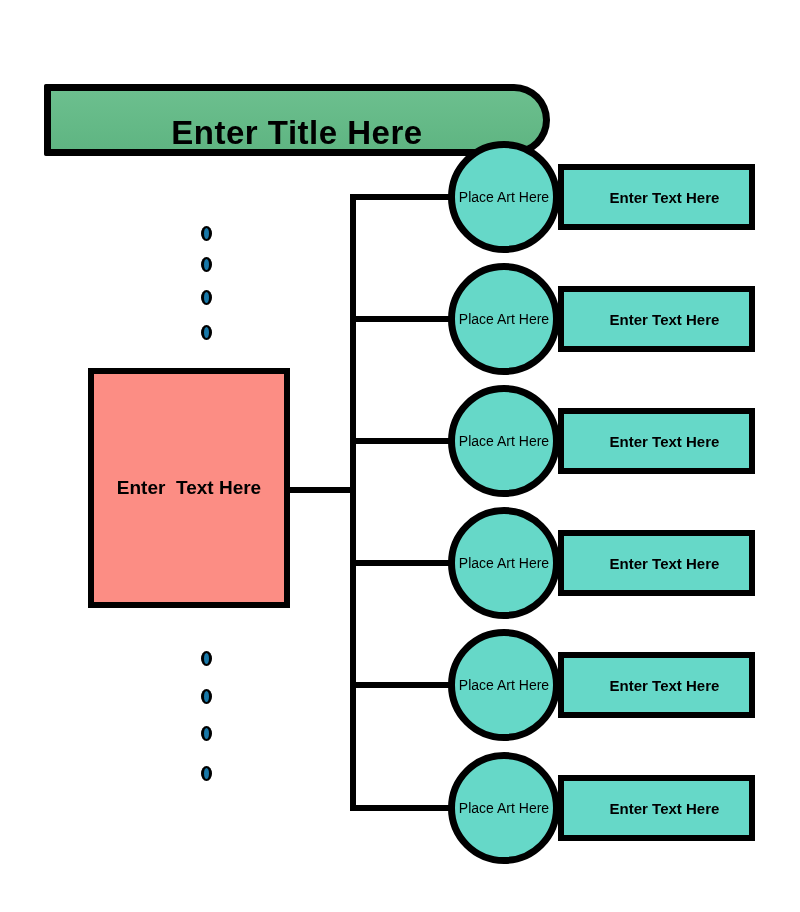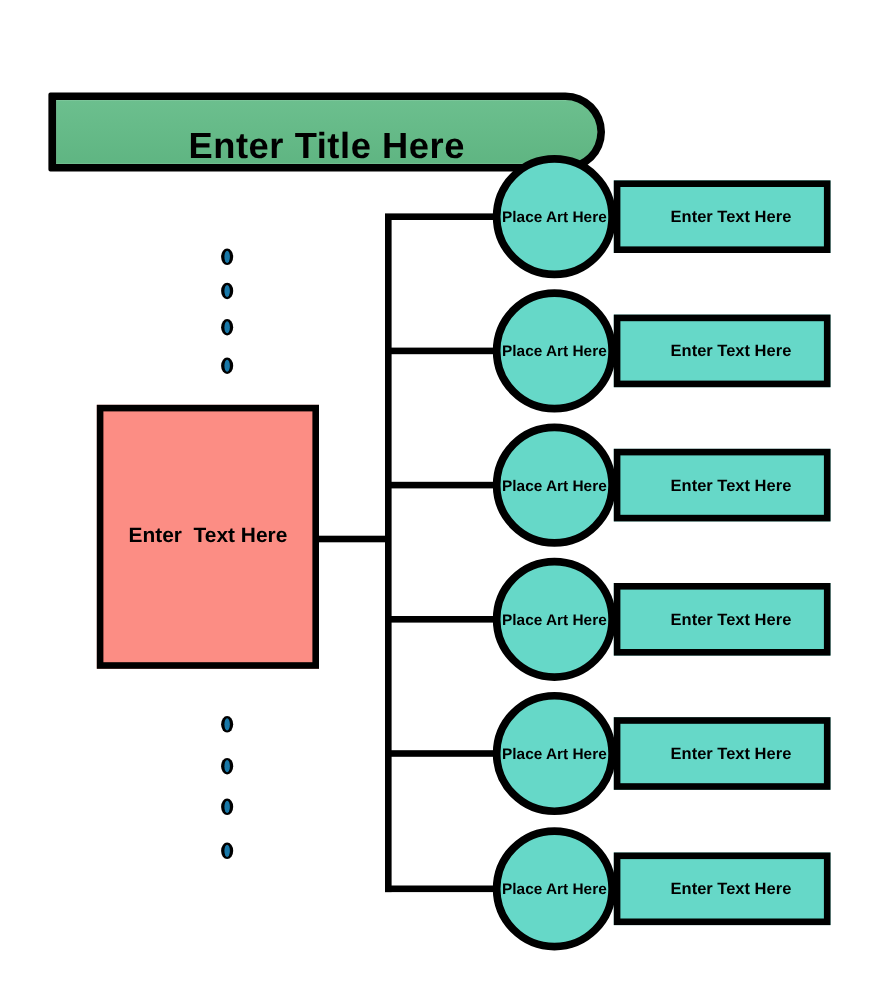--- a/index.html
+++ b/index.html
@@ -127,21 +127,21 @@
     background: #66d8c8;
     border: 7px solid #000000;
     border-radius: 50%;
     display: flex;
     align-items: center;
     justify-content: center;
     z-index: 3;
   }
   .leaf-circle-text {
     font-size: 14px;
-    font-weight: bold;
+    font-weight: normal;
     color: #000000;
     text-align: right;
     white-space: nowrap;
   }
 
   
   .dot {
     position: absolute;
     width: 11px;
     height: 15px;

